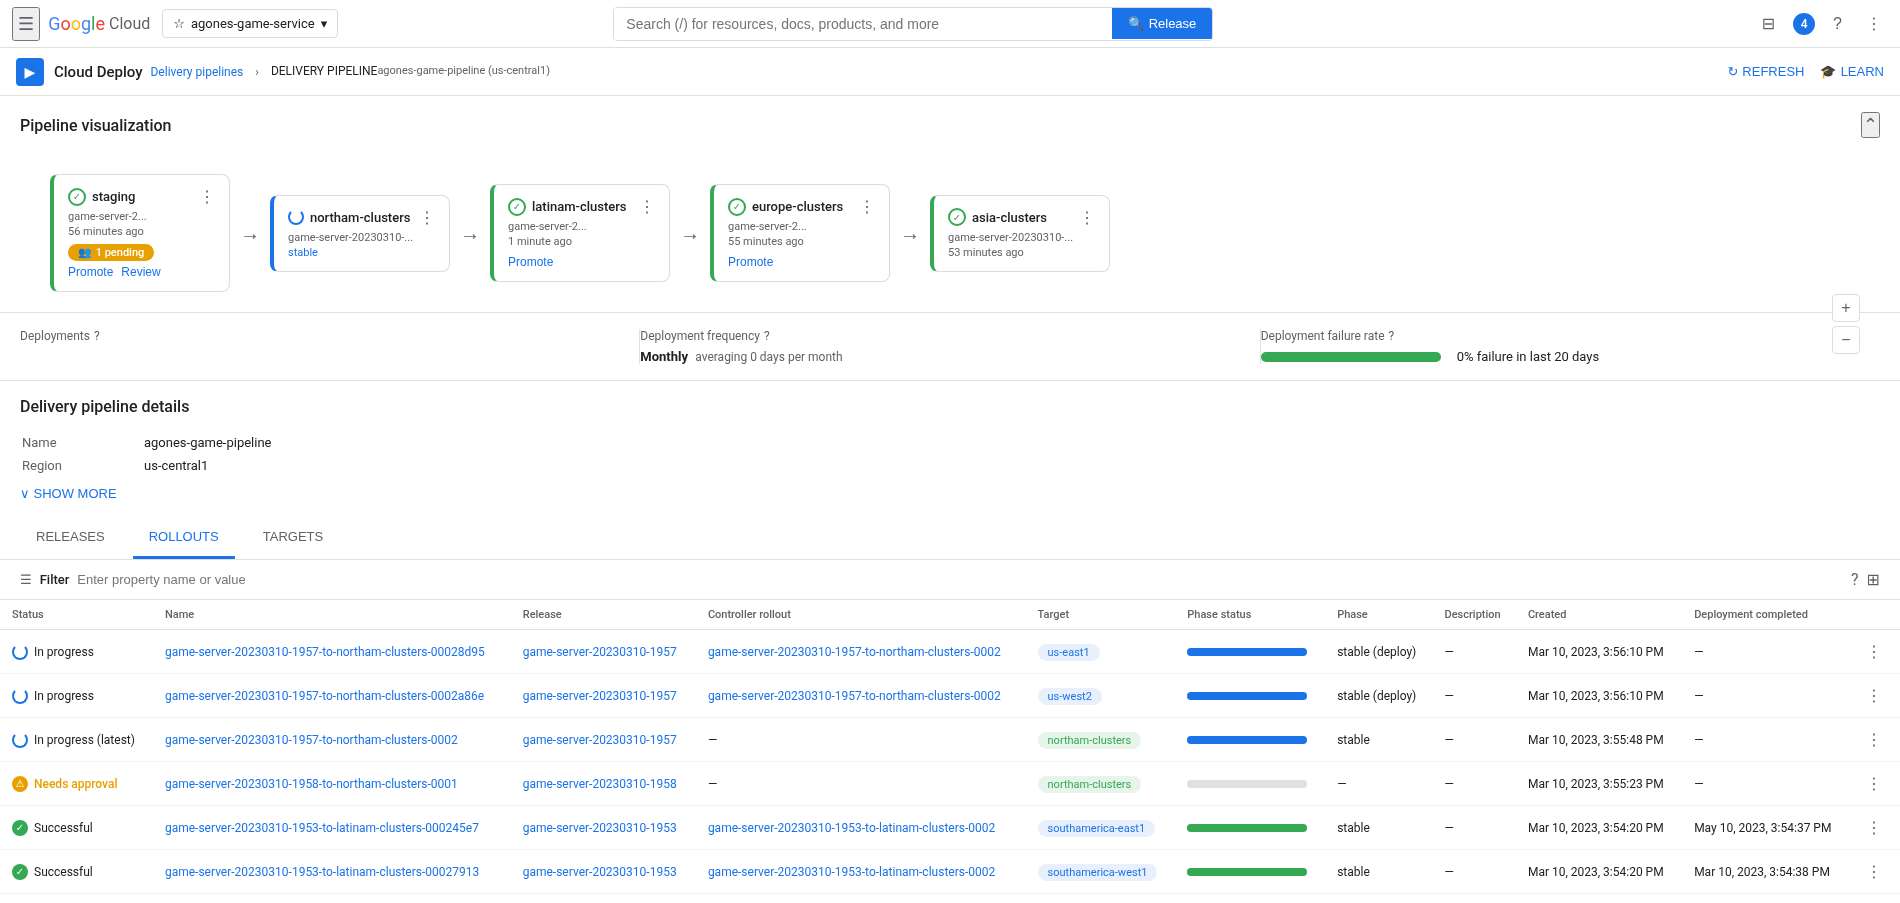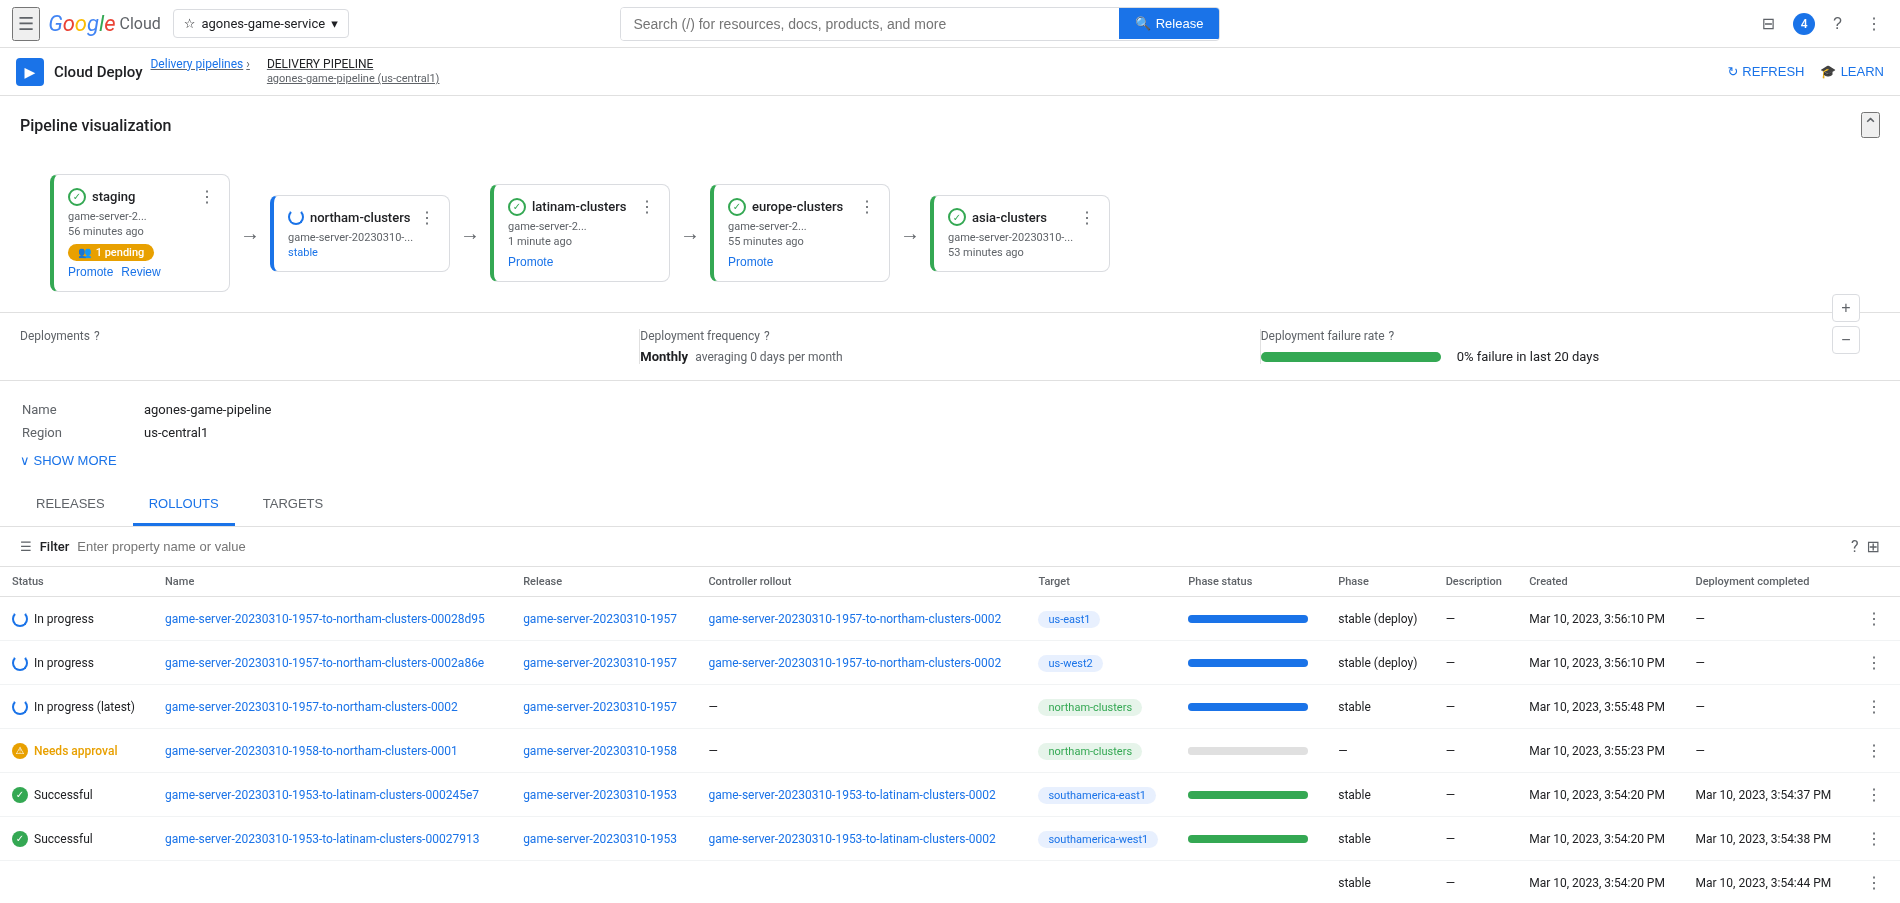--- a/index.html
+++ b/index.html
@@ -42,21 +42,21 @@
       font-size: 12px; font-weight: 500;
     }
 
     
     .secondary-nav {
       display: flex; align-items: center; height: 48px;
       padding: 0 16px; gap: 8px; border-bottom: 1px solid #e0e0e0;
     }
     .cloud-deploy-logo { display: flex; align-items: center; gap: 10px; font-size: 15px; font-weight: 500; }
     .logo-icon { width: 28px; height: 28px; background: #1a73e8; border-radius: 4px; display: flex; align-items: center; justify-content: center; color: #fff; font-size: 14px; }
-    .breadcrumb { display: flex; align-items: flex-start; gap: 3px; font-size: 12px; color: #5f6368; text-decoration: underline; }
+    .breadcrumb { display: flex; align-items: flex-end; gap: 12px; font-size: 12px; color: #5f6368; }
     .breadcrumb a { color: #1a73e8; text-decoration: none; }
     .breadcrumb .current { color: #202124; font-size: 12px; }
     .breadcrumb .sub { color: #5f6368; font-size: 11px; }
     .nav-right-actions { margin-left: auto; display: flex; gap: 16px; align-items: center; }
     .action-btn {
       display: flex; align-items: center; gap: 4px;
       background: none; border: none; cursor: pointer;
       color: #1a73e8; font-size: 13px; font-weight: 500;
     }
 
@@ -188,21 +188,21 @@
     .more-btn { background: none; border: none; cursor: pointer; color: #5f6368; font-size: 16px; padding: 4px; }
 
     .pipeline-viz-container { position: relative; }
   </style>
 </head>
 <body>
 
 <div class="top-nav">
   <button class="hamburger">☰</button>
   <div class="google-logo">
-    <span style="font-size:22px;font-weight:400;font-style:italic;">
+    <span style="font-size:18px;font-weight:400;">
       <span class="g-blue">G</span><span class="g-red">o</span><span class="g-yellow">o</span><span class="g-blue">g</span><span class="g-green">l</span><span class="g-red">e</span>
     </span>
     <span style="font-size:16px;color:#5f6368;font-weight:400;">Cloud</span>
   </div>
   <div class="project-selector">
     <span>☆</span>
     <span>agones-game-service</span>
     <span>▾</span>
   </div>
   <div class="search-bar">
@@ -221,21 +221,21 @@
 </div>
 
 <div class="secondary-nav">
   <div class="cloud-deploy-logo">
     <div class="logo-icon">▶</div>
     <span>Cloud Deploy</span>
   </div>
   <div class="breadcrumb">
     <a href="#">Delivery pipelines</a>
     <span>›</span>
-    <div style="display:flex;flex-direction:column;line-height:1.3;margin-left:14px;">
+    <div style="display:flex;flex-direction:row;line-height:1.3;">
       <span class="current">DELIVERY PIPELINE</span>
       <span class="sub">agones-game-pipeline (us-central1)</span>
     </div>
   </div>
   <div class="nav-right-actions">
     <button class="action-btn">
       <span>↻</span>
       <span>REFRESH</span>
     </button>
     <button class="action-btn">
@@ -372,20 +372,21 @@
     <div class="metric-chart">
       <div class="metric-bar-bg">
         <div class="metric-bar-fill"></div>
       </div>
       <span class="metric-value" style="margin-left:8px;">0% failure in last 20 days</span>
     </div>
   </div>
 </div>
 
 <div class="details-section">
+  <div class="details-title">Delivery pipeline details</div>
   <table class="details-table">
     <tbody>
         <tr>
       <td>Name</td>
       <td>agones-game-pipeline</td>
     </tr>
     <tr>
       <td>Region</td>
       <td>us-central1</td>
     </tr>
@@ -587,21 +588,21 @@
     <td>
       <div class="phase-bar-container">
         <div class="phase-bar-bg">
           <div class="phase-bar-fill green" style="width:100%;"></div>
         </div>
       </div>
     </td>
     <td>stable</td>
     <td>—</td>
     <td style="white-space:nowrap;">Mar 10, 2023, 3:54:20 PM</td>
-    <td style="white-space:nowrap;">Mar 10, 2023, 3:54:37 PM</td>
+    <td style="white-space:nowrap;">May 10, 2023, 3:54:37 PM</td>
     <td>
       <button class="more-btn">⋮</button>
     </td>
   </tr>
         <tr>
     <td>
       <div class="status-cell">
         <div class="status-dot success">✓</div>
         <span>Successful</span>
       </div>

